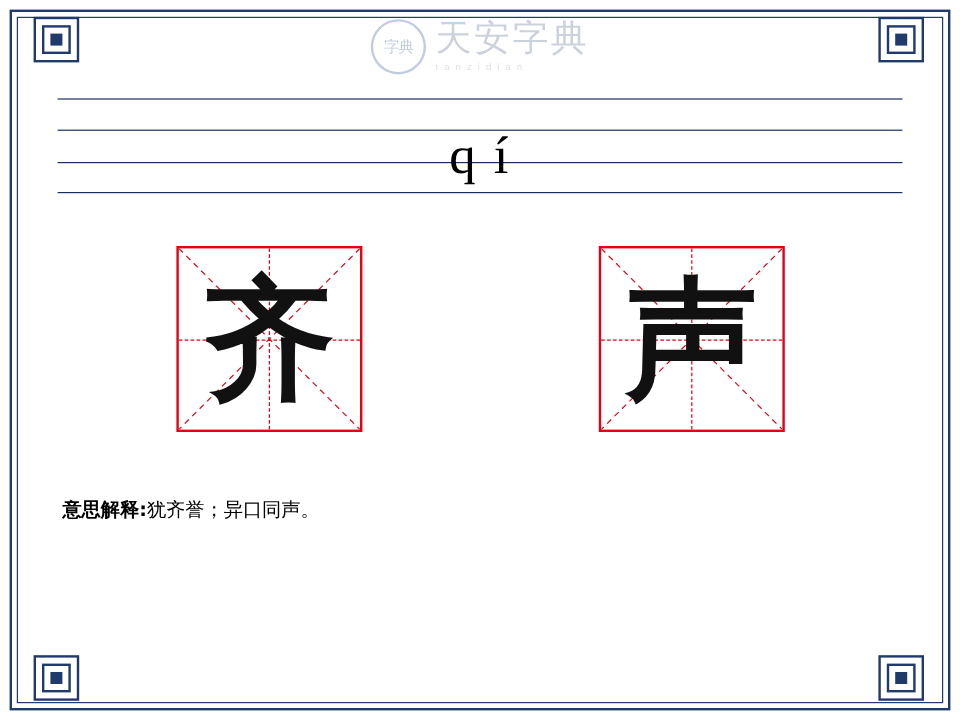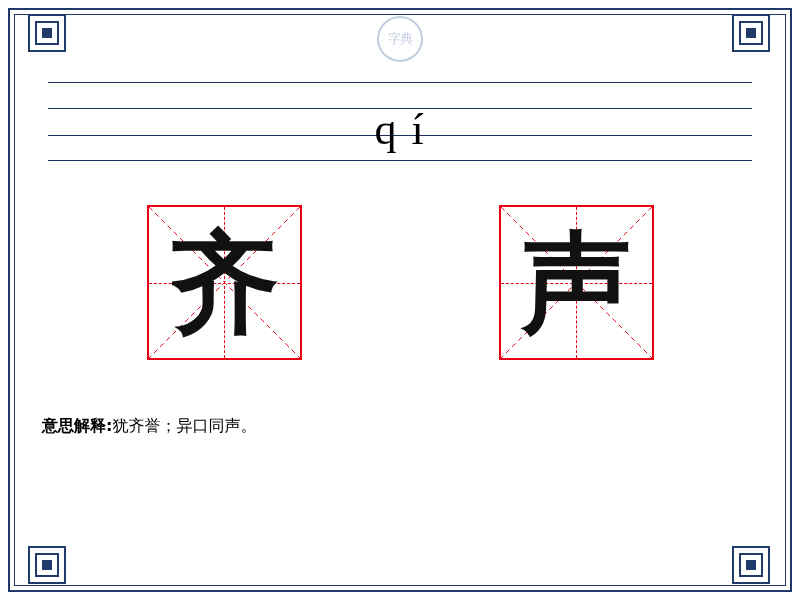--- a/index.html
+++ b/index.html
@@ -158,21 +158,21 @@
     font-family: "DejaVu Sans", sans-serif;
     font-size: 110px;
     font-weight: bold;
     color: #111111;
     line-height: 1;
   }
 
   
   .meaning {
     position: absolute;
-    left: 42px; top: 415px;
+    left: 52px; top: 415px;
     font-size: 17px;
     color: #000000;
     font-family: "DejaVu Sans", sans-serif;
   }
   .meaning .label {
     font-weight: bold;
     font-size: 16px;
   }
   .meaning .text {
     font-weight: normal;
@@ -203,20 +203,24 @@
       <div class="c3"></div>
   </div>
   <div class="corner br">
     <div class="c1"></div>
       <div class="c2"></div>
       <div class="c3"></div>
   </div>
 
   <div class="logo">
     <div class="logo-seal">字典</div>
+    <div class="logo-text">
+      <div class="logo-title">天安字典</div>
+      <div class="logo-sub">tanzidian</div>
+    </div>
   </div>
 
   <div class="staff">
     <div class="line l1"></div>
     <div class="line l2"></div>
     <div class="line l3"></div>
     <div class="line l4"></div>
     <div class="pinyin-row">
       <div class="pinyin-cell">
         <div class="pinyin">q í</div>

